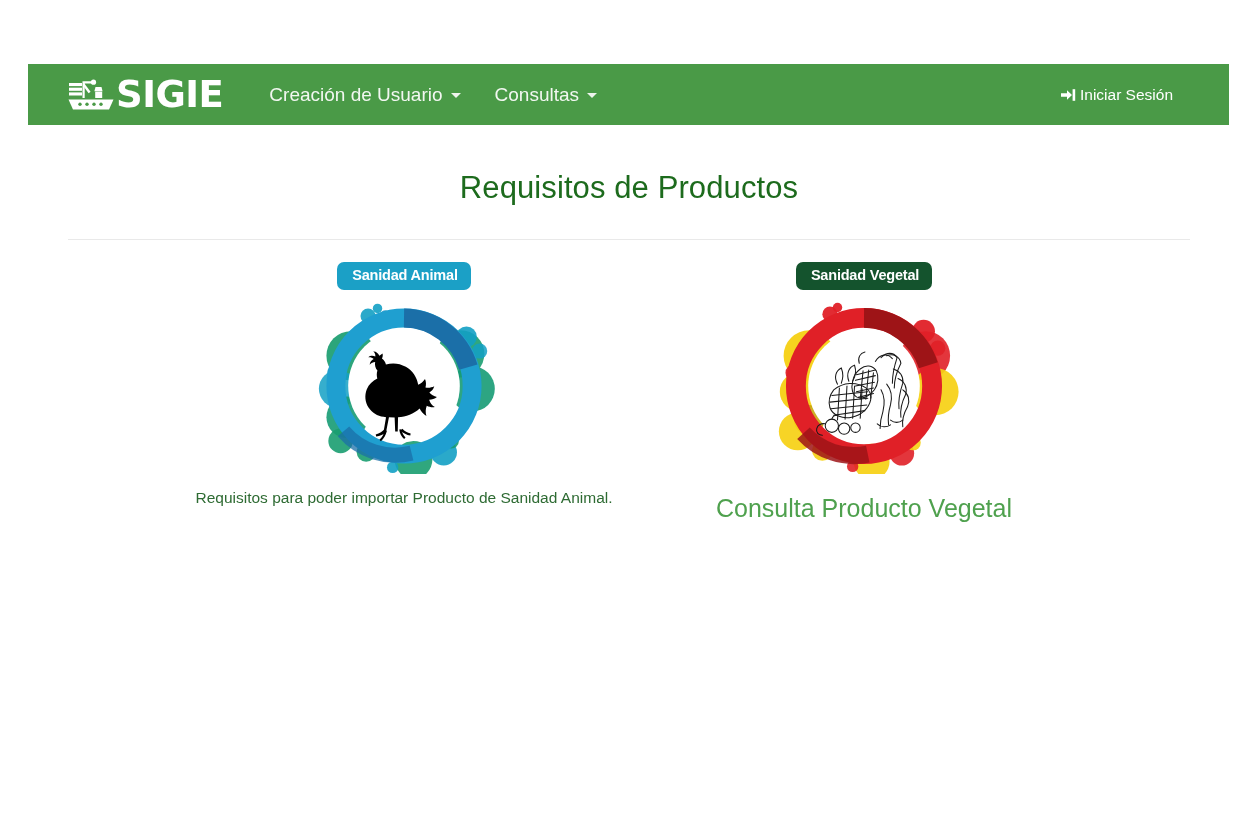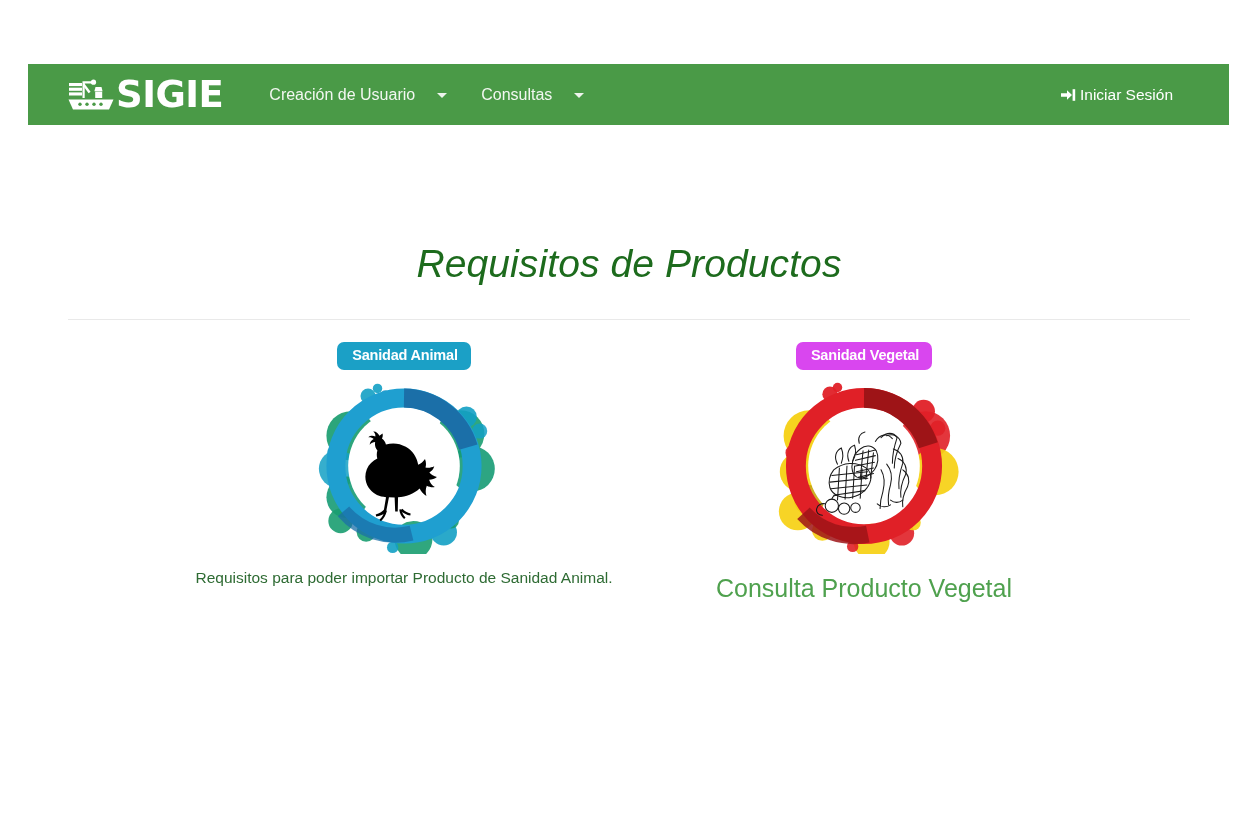--- a/index.html
+++ b/index.html
@@ -57,27 +57,27 @@
     font-family: "DejaVu Sans", sans-serif;
   }
   .nav-links {
     display: flex;
     align-items: center;
     gap: 34px;
     margin-left: 22px;
   }
   .nav-link {
     color: #f2f7f1;
-    font-size: 16px;
+    font-size: 19px;
     line-height: 1;
     white-space: nowrap;
     cursor: pointer;
     display: inline-flex;
     align-items: center;
-    gap: 22px;
+    gap: 8px;
   }
   .caret {
     display: inline-block;
     width: 0;
     height: 0;
     border-left: 5px solid transparent;
     border-right: 5px solid transparent;
     border-top: 5px solid #eef4ed;
     margin-top: 2px;
   }
@@ -106,27 +106,26 @@
   
   .content {
     position: absolute;
     left: 0;
     top: 125px;
     width: 1258px;
   }
   .page-title {
     text-align: center;
     color: #1d6b1d;
-    font-size: 39px;
+    font-size: 31px;
     font-weight: normal;
     margin: 0;
-    padding-top: 119px;
+    padding-top: 47px;
     letter-spacing: 0.1px;
     line-height: 1;
-    font-style: italic;
   }
   .divider {
     width: 1122px;
     height: 1px;
     background: #e9e9e9;
     margin: 36px auto 0 auto;
     border: 0;
   }
 
   .cards {
@@ -149,21 +148,21 @@
     color: #ffffff;
     font-size: 14.5px;
     font-weight: bold;
     padding: 6px 13px 7px 15px;
     border-radius: 7px;
     line-height: 1;
     letter-spacing: -0.2px;
     white-space: nowrap;
   }
   .badge-animal { background: #1ba0c6; }
-  .badge-vegetal { background: #d946ef; }
+  .badge-vegetal { background: #14532d; }
 
   .emblem {
     width: 190px;
     height: 175px;
     margin-top: 9px;
     display: block;
   }
 
   .card-title {
     font-size: 25px;

